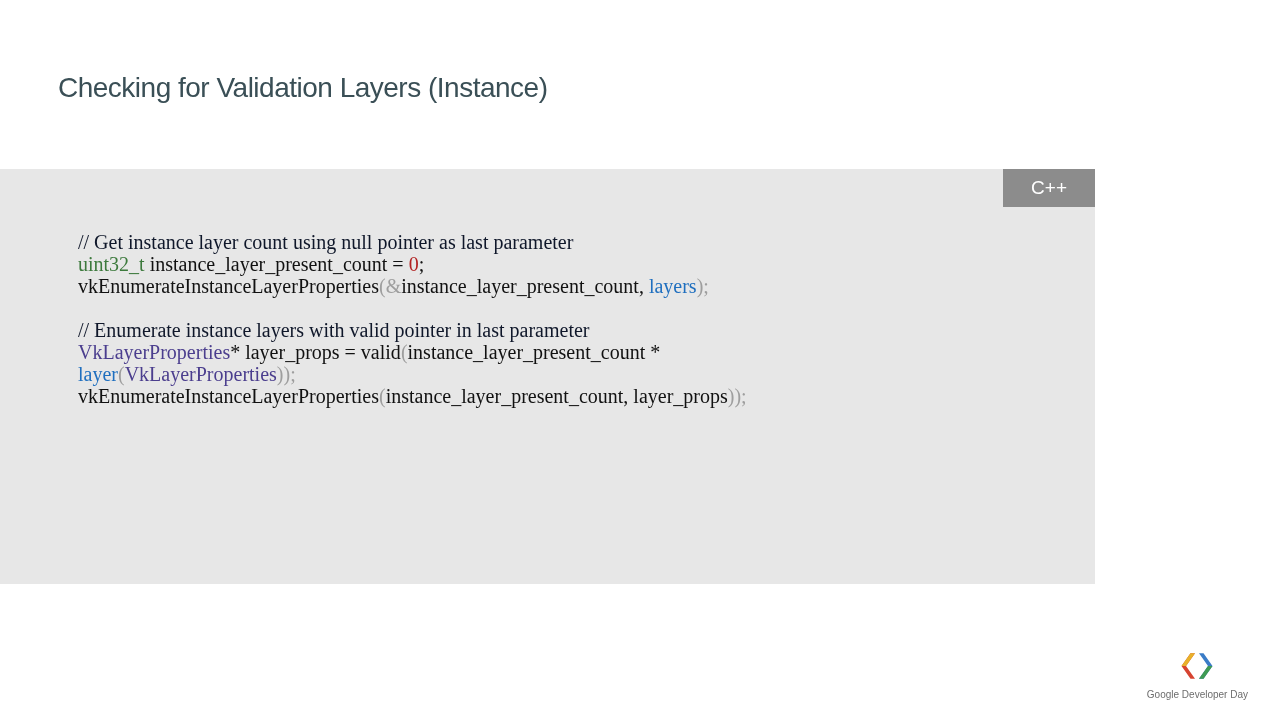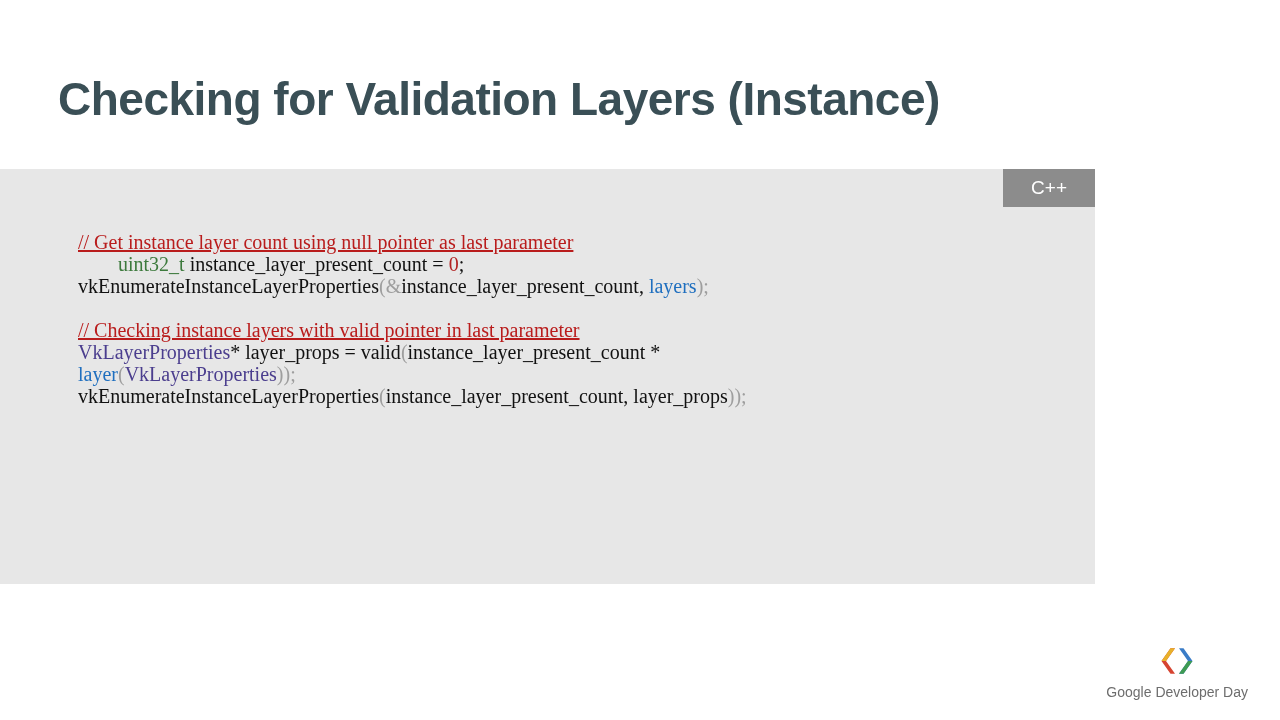--- a/index.html
+++ b/index.html
@@ -1,51 +1,51 @@
 <!DOCTYPE html>
 <html><head>
 <meta charset="utf-8">
 <style>
   * { margin: 0; padding: 0; box-sizing: border-box; }
   html, body { width: 1280px; height: 720px; font-family: "Helvetica Neue", Arial, sans-serif; background: #ffffff; overflow: hidden; }
   .slide { width: 1280px; height: 720px; position: relative; }
-  .title { position: absolute; top: 72px; left: 58px; font-size: 46px; font-weight: 700; color: #3a4f56; letter-spacing: -0.5px; }
+  .title { position: absolute; top: 72px; left: 58px; font-size: 28px; font-weight: 400; color: #3a4f56; letter-spacing: -0.5px; }
   .code-panel { position: absolute; top: 169px; left: 0; width: 1095px; height: 415px; background: #e7e7e7; }
   .lang-badge { position: absolute; top: 0; right: 0; background: #8c8c8c; color: #ffffff; font-size: 19px; padding: 8px 28px; font-family: Arial, sans-serif; }
   .code { position: absolute; top: 62px; left: 78px; font-family: "Times New Roman", Times, serif; font-size: 20px; line-height: 1.1; white-space: pre; }
-  .c-comment { color: #b91c1c; text-decoration: underline; }
-  .c-type     { color: #3d7a3d; margin-left: 40px; }
+  .c-comment { color: #0f172a; }
+  .c-type     { color: #3d7a3d; }
   .c-num      { color: #b22222; }
   .c-kw       { color: #1f6fbf; }
   .c-class    { color: #4b3e8e; }
   .c-ident    { color: #111111; margin-top: 6px; }
   .c-punc     { color: #111111; }
   .c-paren-grey { color: #9e9e9e; }
   .footer { position: absolute; right: 32px; bottom: 20px; text-align: center; }
   .chevrons { display: inline-flex; align-items: center; justify-content: center; gap: 4px; margin-bottom: 6px; }
   .chevrons svg { height: 34px; }
-  .footer-text { font-size: 14px; color: #6d6d6d; font-family: Arial, sans-serif; }
+  .footer-text { font-size: 10px; color: #6d6d6d; font-family: Arial, sans-serif; }
   .footer-text .g { color: #6d6d6d; }
   .footer-text .d { color: #6d6d6d; font-weight: 300; }
 </style>
 </head>
 <body>
 
 <div class="slide">
 
   <div class="title">Checking for Validation Layers (Instance)</div>
 
   <div class="code-panel">
     <div class="lang-badge">C++</div>
 
     <div class="code"><span class="c-comment">// Get instance layer count using null pointer as last parameter</span>
 <span class="c-type">uint32_t</span><span class="c-ident"> instance_layer_present_count </span><span class="c-punc">= </span><span class="c-num">0</span><span class="c-punc">;</span>
 <span class="c-ident">vkEnumerateInstanceLayerProperties</span><span class="c-paren-grey">(&amp;</span><span class="c-ident">instance_layer_present_count</span><span class="c-punc">, </span><span class="c-kw">layers</span><span class="c-paren-grey">);</span>
 
-<span class="c-comment">// Checking instance layers with valid pointer in last parameter</span>
+<span class="c-comment">// Enumerate instance layers with valid pointer in last parameter</span>
 <span class="c-class">VkLayerProperties</span><span class="c-ident">* </span><span class="c-ident">layer_props </span><span class="c-ident">= valid</span><span class="c-paren-grey">(</span><span class="c-ident">instance_layer_present_count *</span>
 <span class="c-kw">layer</span><span class="c-paren-grey">(</span><span class="c-class">VkLayerProperties</span><span class="c-paren-grey">));</span>
 <span class="c-ident">vkEnumerateInstanceLayerProperties</span><span class="c-paren-grey">(</span><span class="c-ident">instance_layer_present_count</span><span class="c-punc">, </span><span class="c-ident">layer_props</span><span class="c-paren-grey">));</span></div>
   </div>
 
   <div class="footer">
     <div class="chevrons">
       <svg viewBox="0 0 24 34" width="18">
         <polygon points="18,0 6,17 18,34 24,34 12,17 24,0" fill="#d64431"></polygon>
         <polygon points="18,0 6,17 12,17 24,0" fill="#e8b12a"></polygon>

